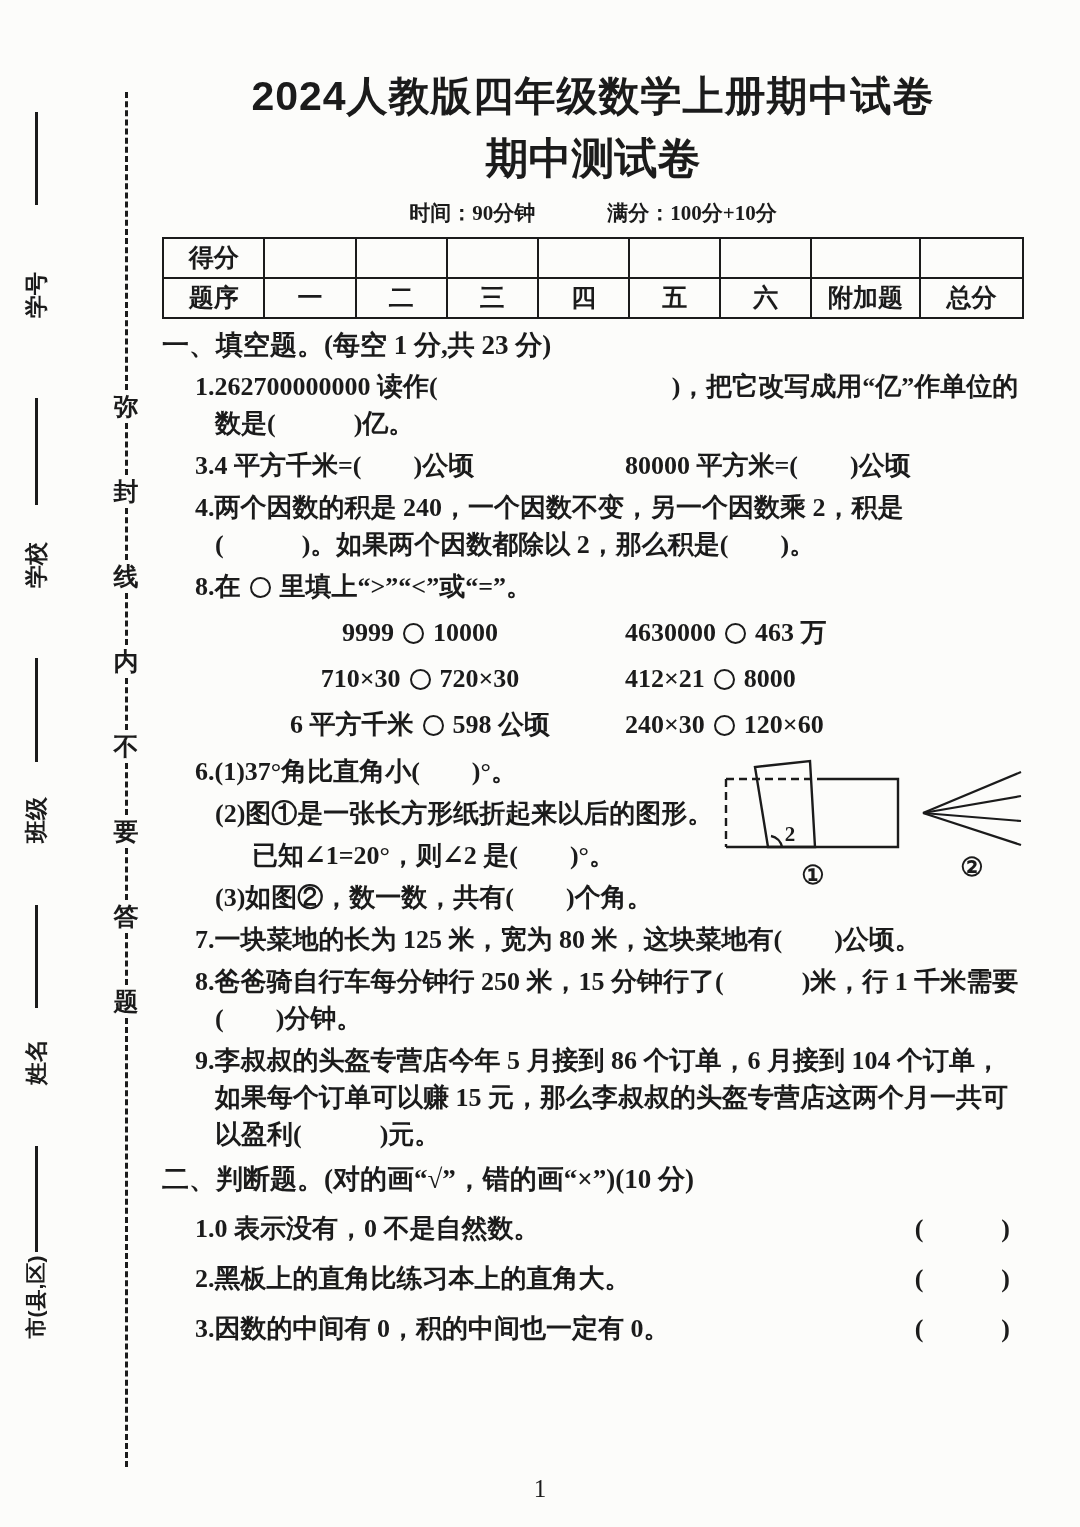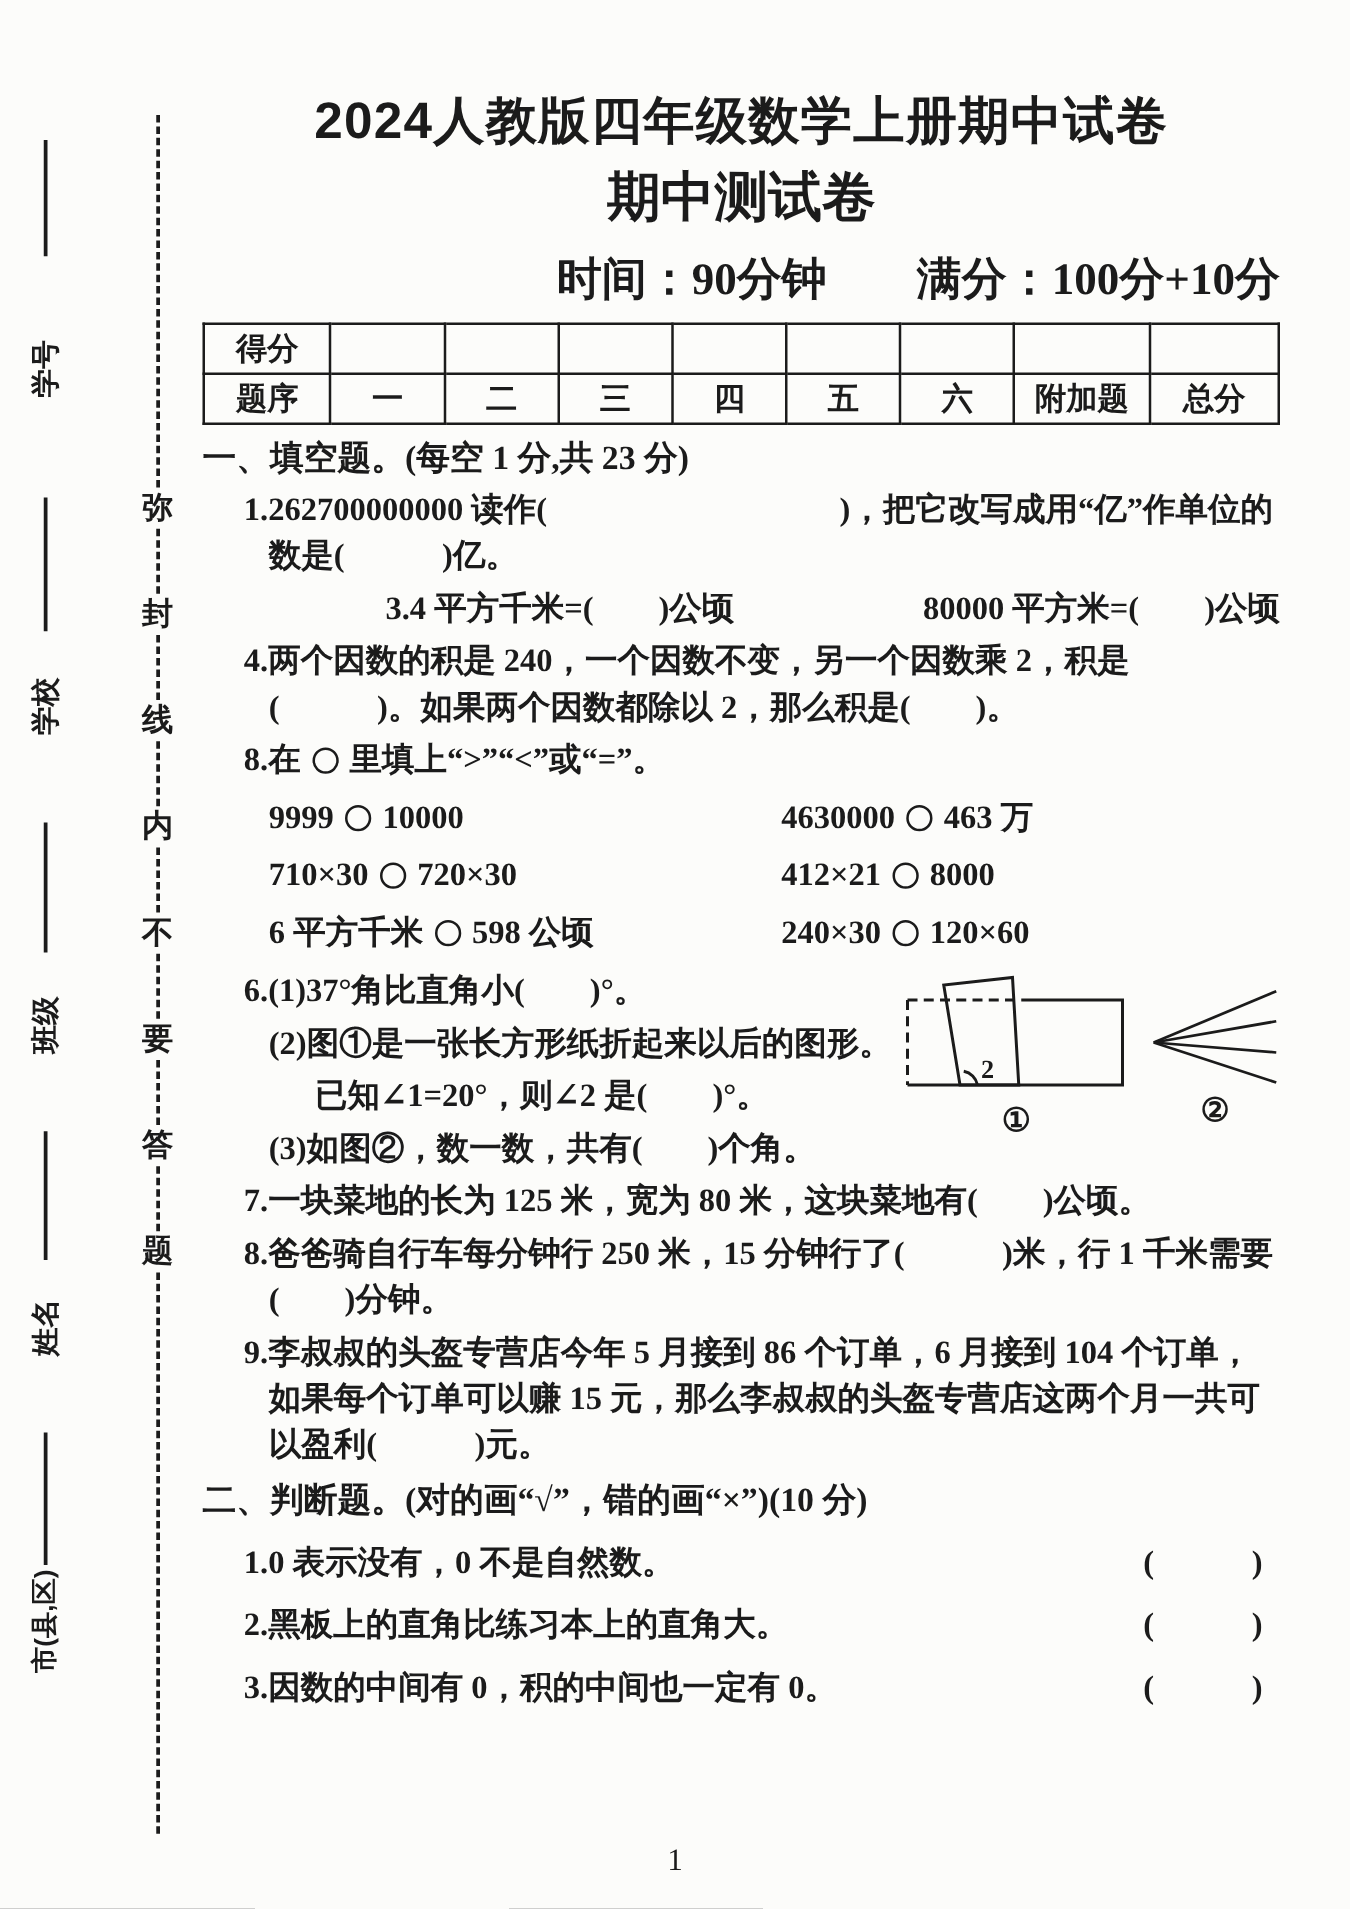--- a/index.html
+++ b/index.html
@@ -30,30 +30,30 @@
   .dash.bottom { flex:1; }
   .seal-char { font-size:25px; line-height:31px; margin:1px 0;
                font-family:"Liberation Sans","DejaVu Sans",sans-serif; }
 
   
   .content { position:absolute; left:162px; top:72px; width:862px; }
   .title { font-size:41px; line-height:1.2; text-align:center; letter-spacing:1px;
            font-family:"Liberation Sans","DejaVu Sans",sans-serif; font-weight:900; }
   .subtitle { font-size:43px; line-height:1.2; text-align:center; margin-top:12px;
               font-family:"Liberation Sans","DejaVu Sans",sans-serif; font-weight:900; }
-  .meta { display:flex; justify-content:flex-end; gap:72px; font-size:36px; margin:14px 0 10px; }
+  .meta { display:flex; justify-content:center; gap:72px; font-size:21px; margin:14px 0 10px; }
   table.score { width:100%; border-collapse:collapse; table-layout:fixed; }
   table.score td { border:2.5px solid #1b1b1b; height:40px; text-align:center;
                    font-size:25px; font-weight:bold; }
   .sec-title { font-size:27px; margin:8px 0 4px; }
   .item { font-size:26px; line-height:37px; margin:5px 0; padding-left:53px; text-indent:-20px; }
-  .item.flex { display:flex; padding-left:33px; text-indent:0;justify-content:flex-end; }
+  .item.flex { display:flex; padding-left:33px; text-indent:0; }
   .item.flex .colA { width:430px; }
   .cmp-row { display:flex; margin-left:53px; font-size:26px; line-height:46px; }
-  .cmp-a { width:410px; }
+  .cmp-a { width:410px;text-align:center; }
   .circle { display:inline-block; width:21px; height:21px; border:2.5px solid #1b1b1b;
             border-radius:50%; vertical-align:-3px; margin:0 9px; }
   .q6 { position:relative; }
   .q6 p { width:578px; }
   .q6 .sub { padding-left:53px; text-indent:0; }
   .q6 .sub2 { padding-left:90px; text-indent:0; }
   .fig { position:absolute; text-align:center; }
   .fig1 { left:560px; top:4px; width:182px; }
   .fig2 { left:756px; top:16px; width:108px; }
   .fig svg { display:block; margin:0 auto; }

